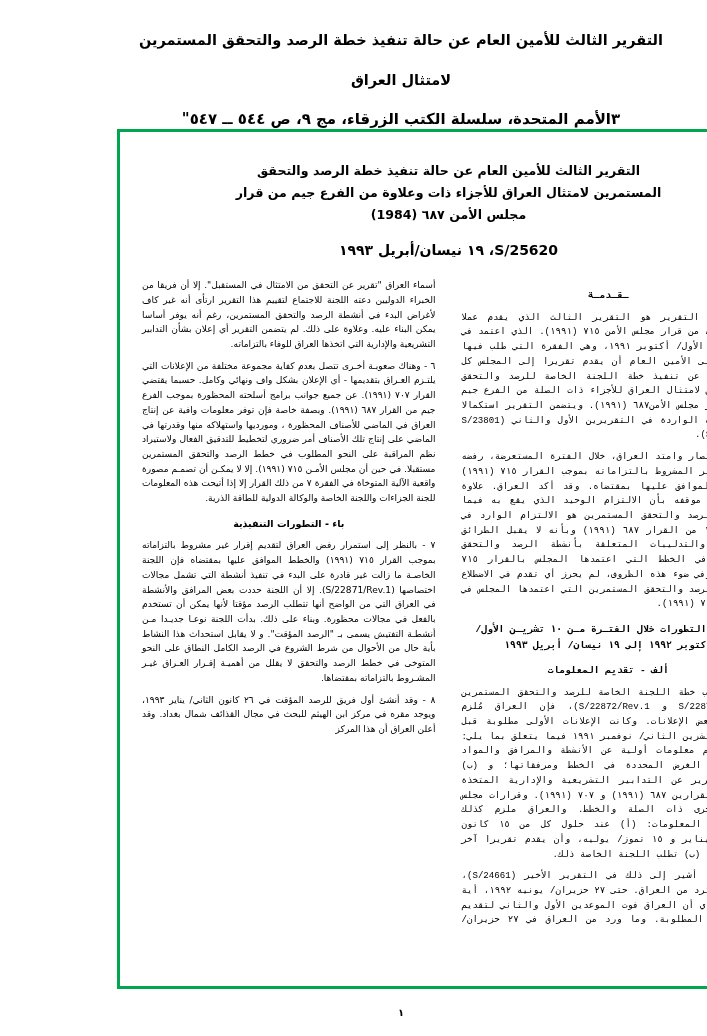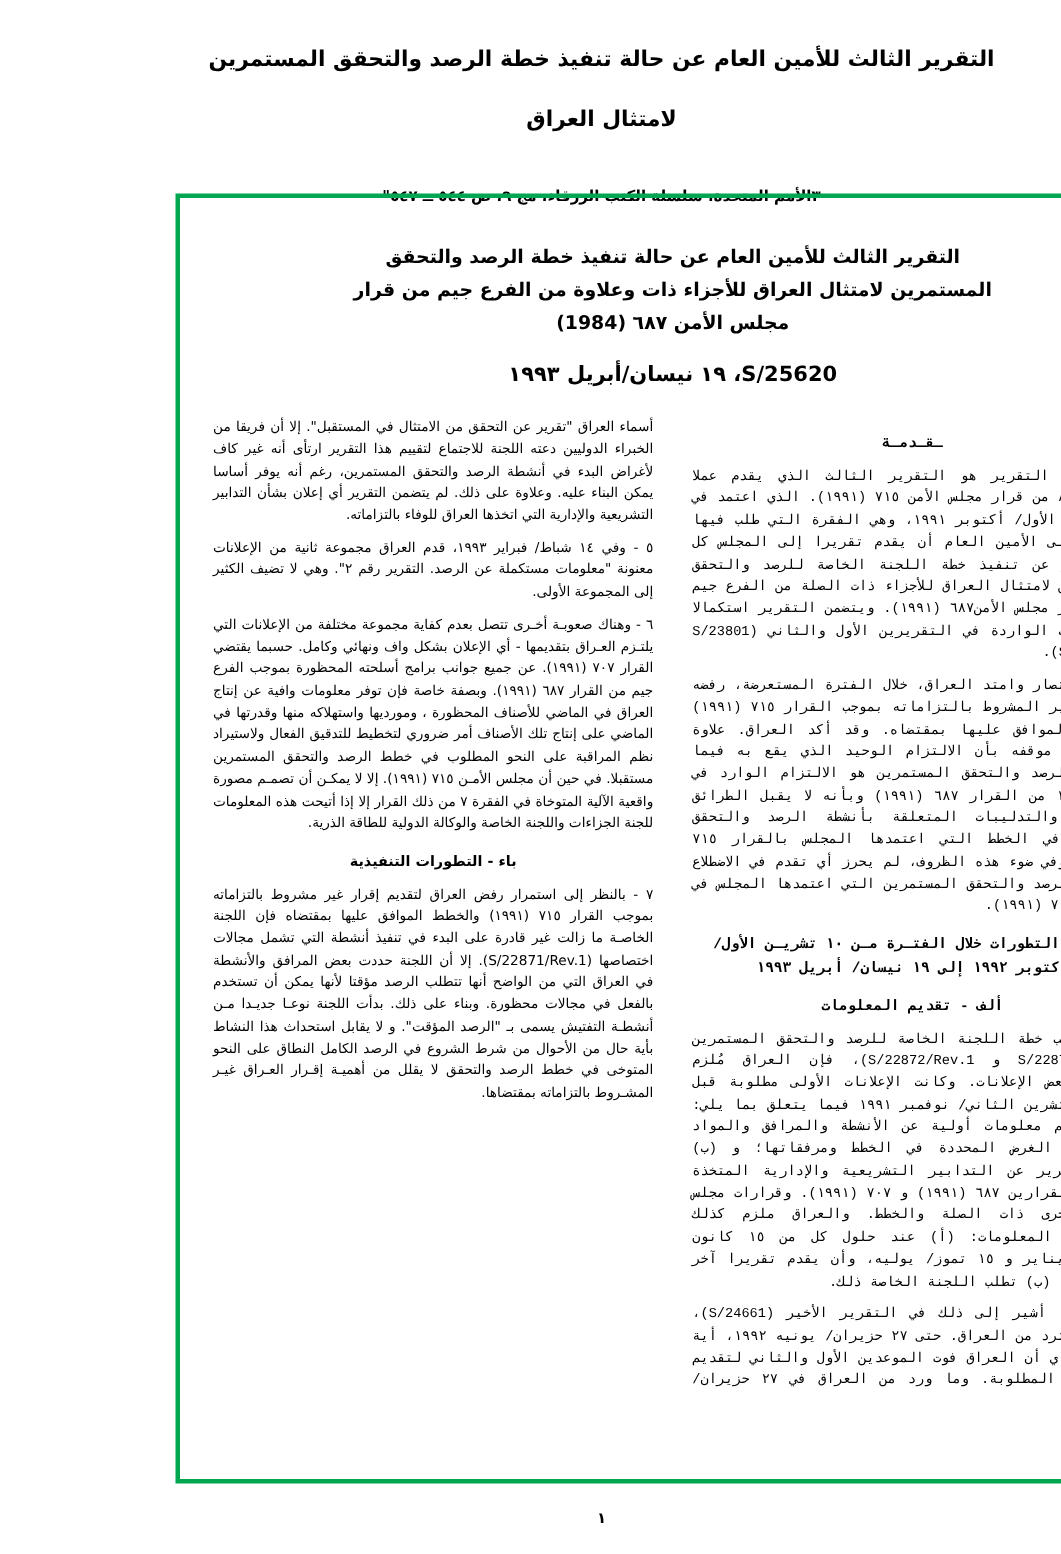--- a/index.html
+++ b/index.html
@@ -37,23 +37,23 @@
     line-height: 1.5;
     letter-spacing: 0;
   }
   .doc-header .line2 {
     font-size: 14.5px;
     font-weight: bold;
     line-height: 1.5;
     margin-top: 18px;
   }
   .doc-header .source {
-    font-size: 10px;
+    font-size: 15px;
     font-weight: bold;
-    margin-top: 34px;
+    margin-top: 18px;
     direction: rtl;
   }
 
   
   .frame {
     position: absolute;
     top: 129px;
     left: 22px;
     width: 663px;
     height: 860px;
@@ -165,26 +165,26 @@
 
           <div class="sec-head right-al">أولا -  التطورات خلال الفتـرة مـن ١٠ تشريـن الأول/ أكتوبر ١٩٩٢ إلى ١٩ نيسان/ أبريل ١٩٩٣</div>
           <div class="sec-head right-al">ألف -  تقديم المعلومات</div>
 
           <p class="para">٣ -  بموجب خطة اللجنة الخاصة للرصد والتحقق المستمرين (S/22871/Rev.1 و S/22872/Rev.1)، فإن العراق مُلزم بتقديم بعض الإعلانات. وكانت الإعلانات الأولى مطلوبة قبل حلول ١٠ تشرين الثاني/ نوفمبر ١٩٩١ فيما يتعلق بما يلي: (أ) تقديم معلومات أولية عن الأنشطة والمرافق والمواد المزدوجة الغرض المحددة في الخطط ومرفقاتها؛ و (ب) تقديم تقرير عن التدابير التشريعية والإدارية المتخذة لتنفيذ القرارين ٦٨٧ (١٩٩١) و ٧٠٧ (١٩٩١). وقرارات مجلس الأمن الأخرى ذات الصلة والخطط. والعراق ملزم كذلك باستكمال المعلومات: (أ) عند حلول كل من ١٥ كانون الثاني/ يناير و ١٥ تموز/ يوليه، وأن يقدم تقريرا آخر عندما إن: (ب) تطلب اللجنة الخاصة ذلك.</p>
           <p class="para">٤ -  وكما أشير إلى ذلك في التقرير الأخير (S/24661)، فإنه لم ترد من العراق. حتى ٢٧ حزيران/ يونيه ١٩٩٢، أية إعلانات. أي أن العراق فوت الموعدين الأول والثاني لتقديم التقارير المطلوبة. وما ورد من العراق في ٢٧ حزيران/ يونيـه</p>
         </div>
 
         <div class="col left">
           <p class="para">أسماء العراق "تقرير عن التحقق من الامتثال في المستقبل". إلا أن فريقا من الخبراء الدوليين دعته اللجنة للاجتماع لتقييم هذا التقرير ارتأى أنه غير كاف لأغراض البدء في أنشطة الرصد والتحقق المستمرين، رغم أنه يوفر أساسا يمكن البناء عليه. وعلاوة على ذلك. لم يتضمن التقرير أي إعلان بشأن  التدابير التشريعية والإدارية التي اتخذها العراق للوفاء بالتزاماته.</p>
-          <p class="para">٥ -  وفي ١٤ شباط/ فبراير ١٩٩٣، قدم العراق مجموعة ثانية من الإعلانات معنونة "معلومات مستكملة عن الرصد. التقرير رقم ٢". وهي لا تضيف الكثير إلى المجموعة الأولى.</p>
           <p class="para">٦ -  وهناك صعوبـة أخـرى تتصل بعدم كفاية مجموعة مختلفة من الإعلانات التي يلتـزم العـراق بتقديمها - أي الإعلان بشكل واف ونهائي وكامل. حسبما يقتضي القرار ٧٠٧ (١٩٩١). عن جميع جوانب برامج أسلحته المحظورة بموجب الفرع جيم من القرار ٦٨٧ (١٩٩١). وبصفة خاصة فإن توفر معلومات وافية عن إنتاج العراق في الماضي للأصناف المحظورة ، ومورديها واستهلاكه منها وقدرتها في الماضي على إنتاج تلك الأصناف أمر ضروري لتخطيط للتدقيق الفعال ولاستيراد نظم المراقبة على النحو المطلوب في خطط الرصد والتحقق المستمرين مستقبلا. في حين أن مجلس الأمـن ٧١٥ (١٩٩١). إلا لا يمكـن أن تصمـم مصورة واقعية الآلية المتوخاة في الفقرة ٧ من ذلك القرار إلا إذا أتيحت هذه المعلومات للجنة الجزاءات واللجنة الخاصة والوكالة الدولية للطاقة الذرية.</p>
 
           <div class="sec-head right-al">باء -  التطورات التنفيذية</div>
 
           <p class="para">٧ -  بالنظر إلى استمرار رفض العراق لتقديم إقرار غير مشروط بالتزاماته بموجب القرار ٧١٥ (١٩٩١) والخطط الموافق عليها بمقتضاه فإن اللجنة الخاصـة ما زالت غير قادرة على البدء في تنفيذ أنشطة التي تشمل مجالات اختصاصها (S/22871/Rev.1). إلا أن اللجنة حددت بعض المرافق والأنشطة في العراق التي من الواضح أنها تتطلب الرصد مؤقتا لأنها يمكن أن تستخدم بالفعل في مجالات محظورة. وبناء على ذلك. بدأت اللجنة نوعـا جديـدا مـن أنشطـة التفتيش يسمى بـ "الرصد المؤقت". و لا يقابل استحداث هذا النشاط بأية حال من الأحوال من شرط الشروع في الرصد الكامل النطاق على النحو المتوخى في خطط الرصد والتحقق لا يقلل من أهميـة إقـرار العـراق غيـر المشـروط بالتزاماته بمقتضاها.</p>
+          <p class="para">٨ -  وقد أنشئ أول فريق للرصد المؤقت في ٢٦ كانون الثاني/ يناير ١٩٩٣، ويوجد مقره في مركز ابن الهيثم للبحث في مجال القذائف شمال بغداد. وقد أعلن العراق أن هذا المركز</p>
         </div>
 
       </div>
     </div>
   </div>
 
   <div class="page-number">١</div>
 </div>
 
 </body></html>

